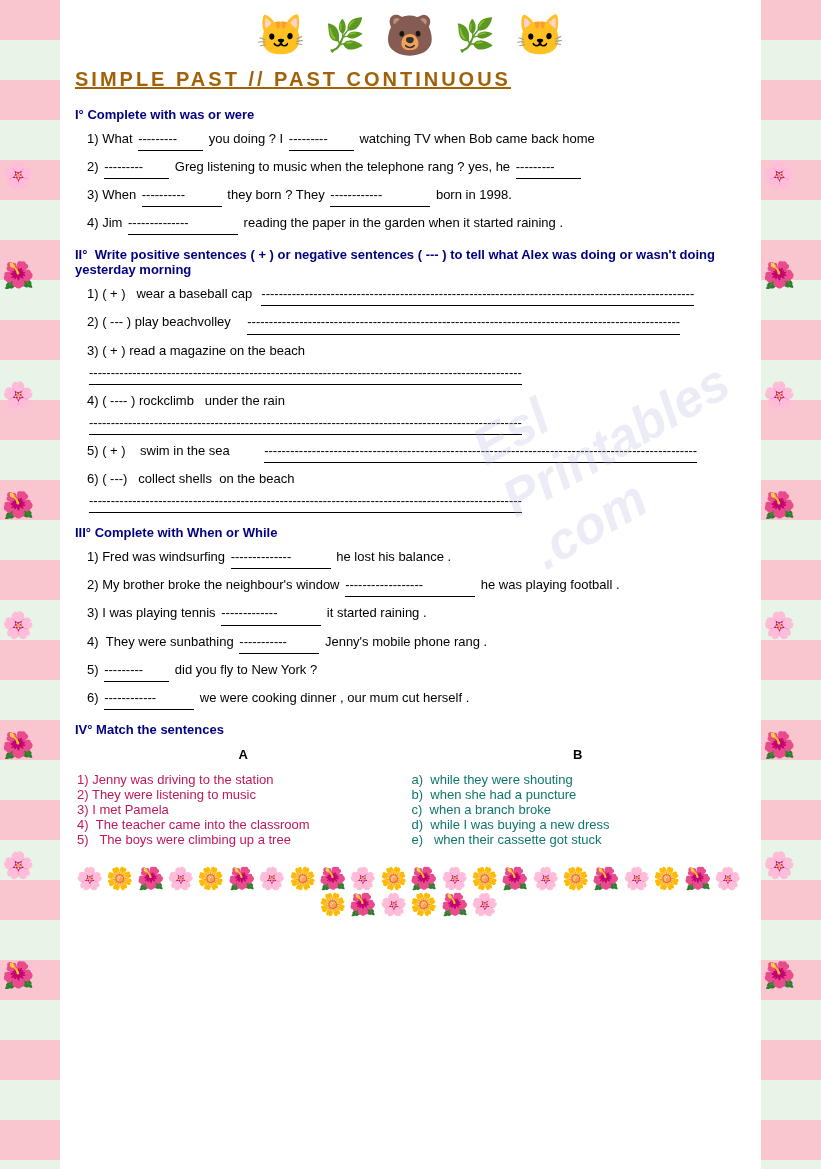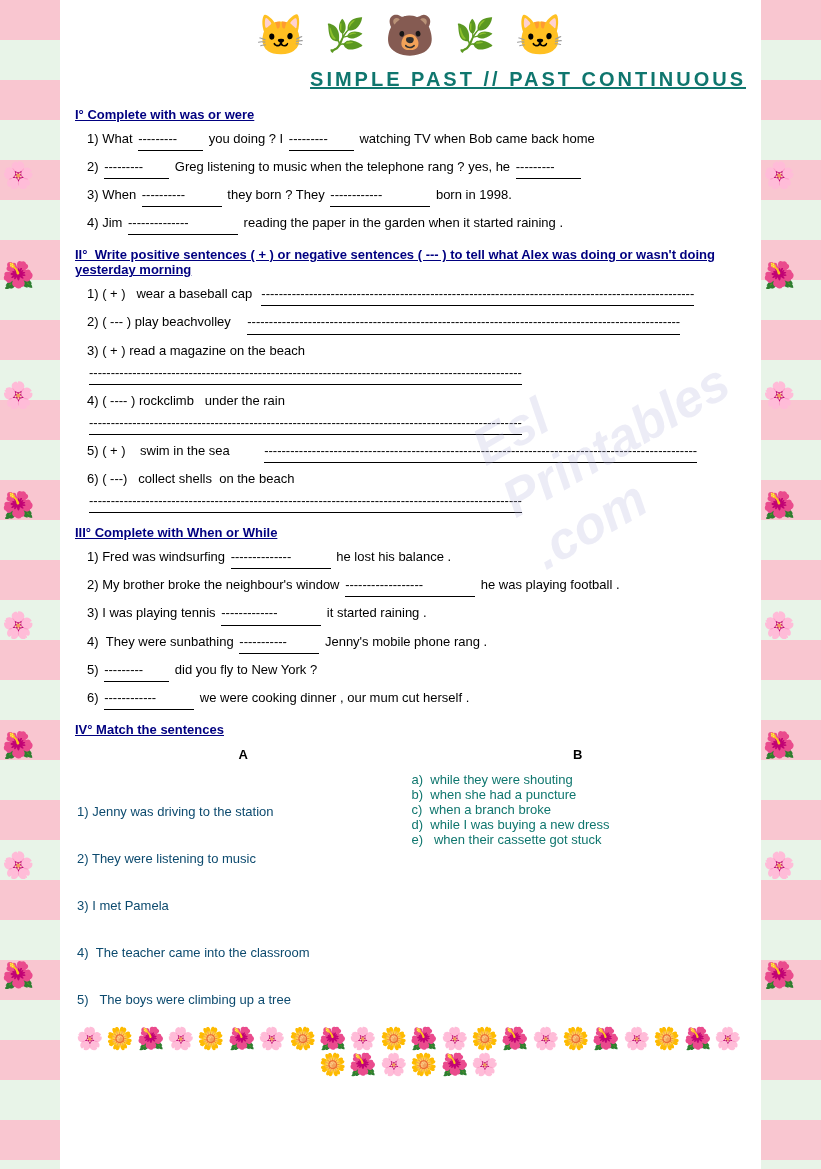--- a/index.html
+++ b/index.html
@@ -60,34 +60,33 @@
     .cat-deco {
       font-size: 40px;
       line-height: 1;
     }
     .plant-deco {
       font-size: 32px;
       line-height: 1;
     }
 
     .page-title {
-      text-align: right;
+      text-align: left;
       font-size: 20px;
       font-weight: bold;
-      color: #0f766e;
+      color: #a16207;
       text-decoration: underline;
       letter-spacing: 3px;
       margin: 8px 0 16px 0;
     }
 
     .section-title {
       color: #000080;
       font-weight: bold;
       font-size: 13px;
-      text-decoration: underline;
       margin: 12px 0 6px 0;
     }
 
     .exercise-line {
       margin: 5px 12px;
       line-height: 1.7;
       color: #000;
     }
 
     .blank {
@@ -113,21 +112,21 @@
 
     .match-table {
       width: 100%;
       margin-top: 6px;
     }
     .match-table td {
       vertical-align: top;
       padding: 2px 0;
       width: 50%;
     }
-    .match-col-a { color: #0c4a6e; margin-top: 32px; }
+    .match-col-a { color: #be185d; }
     .match-col-b { color: #0f766e; }
 
     .col-header {
       font-weight: bold;
       color: #000;
       margin-bottom: 4px;
     }
 
     .bottom-flower-bar {
       text-align: center;

